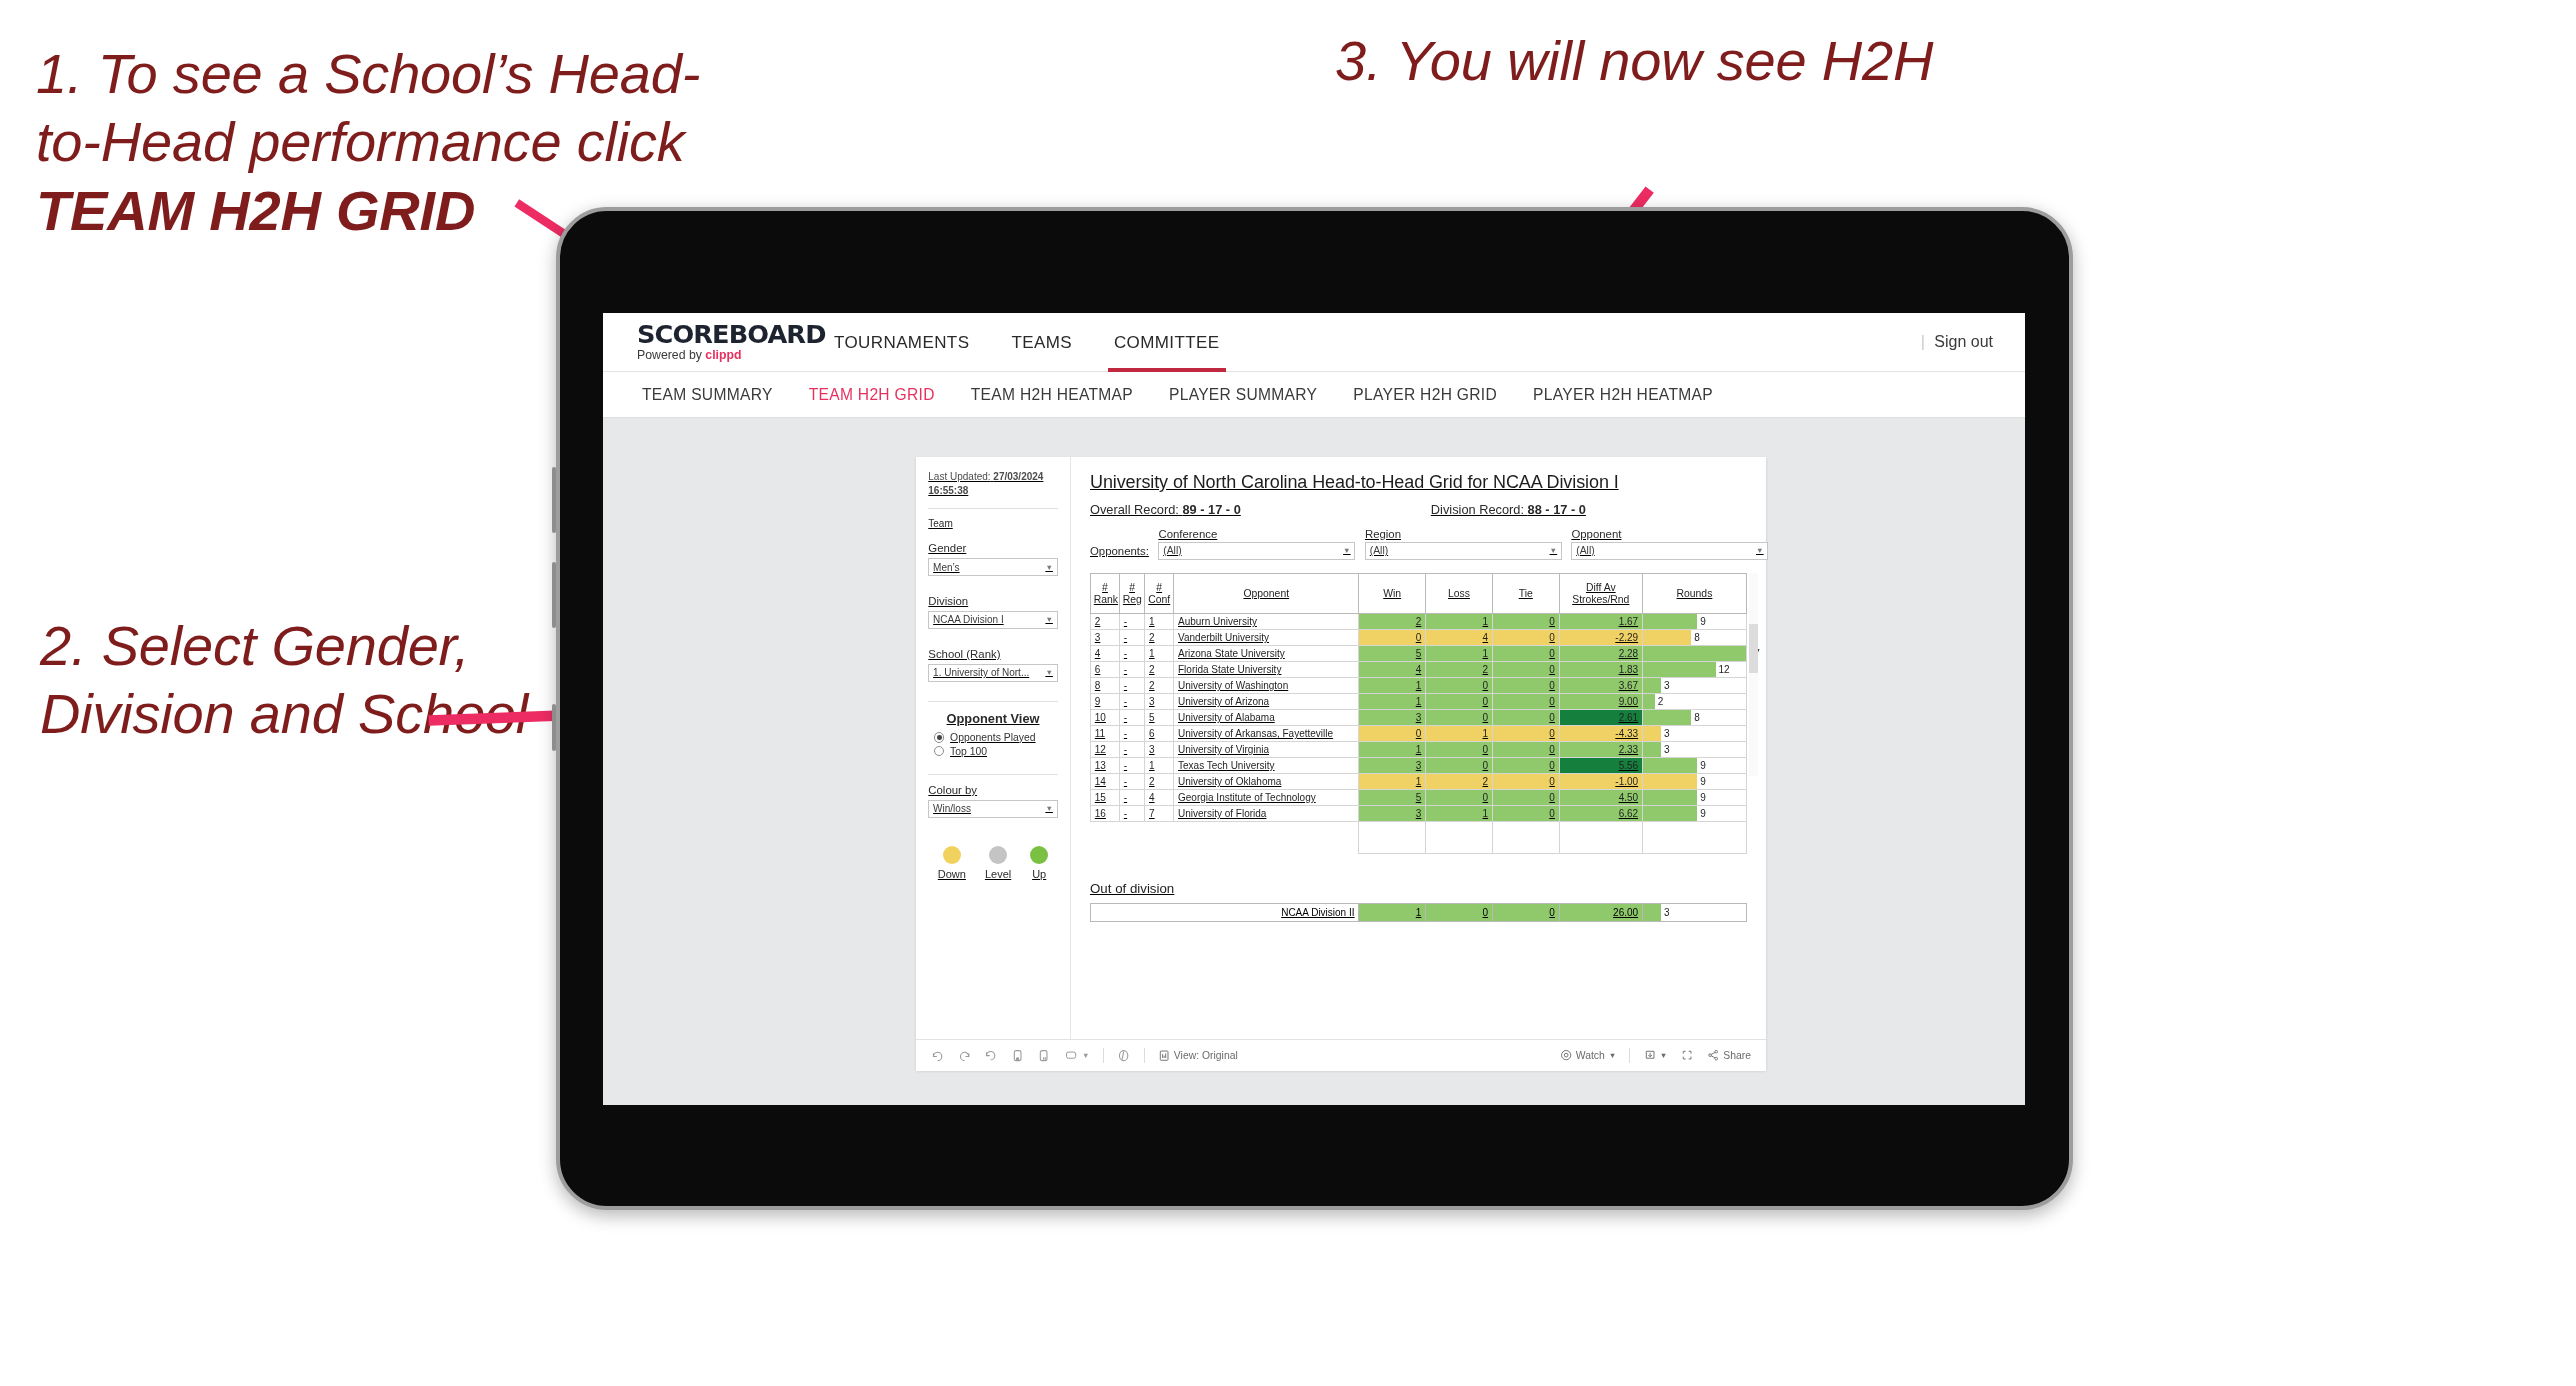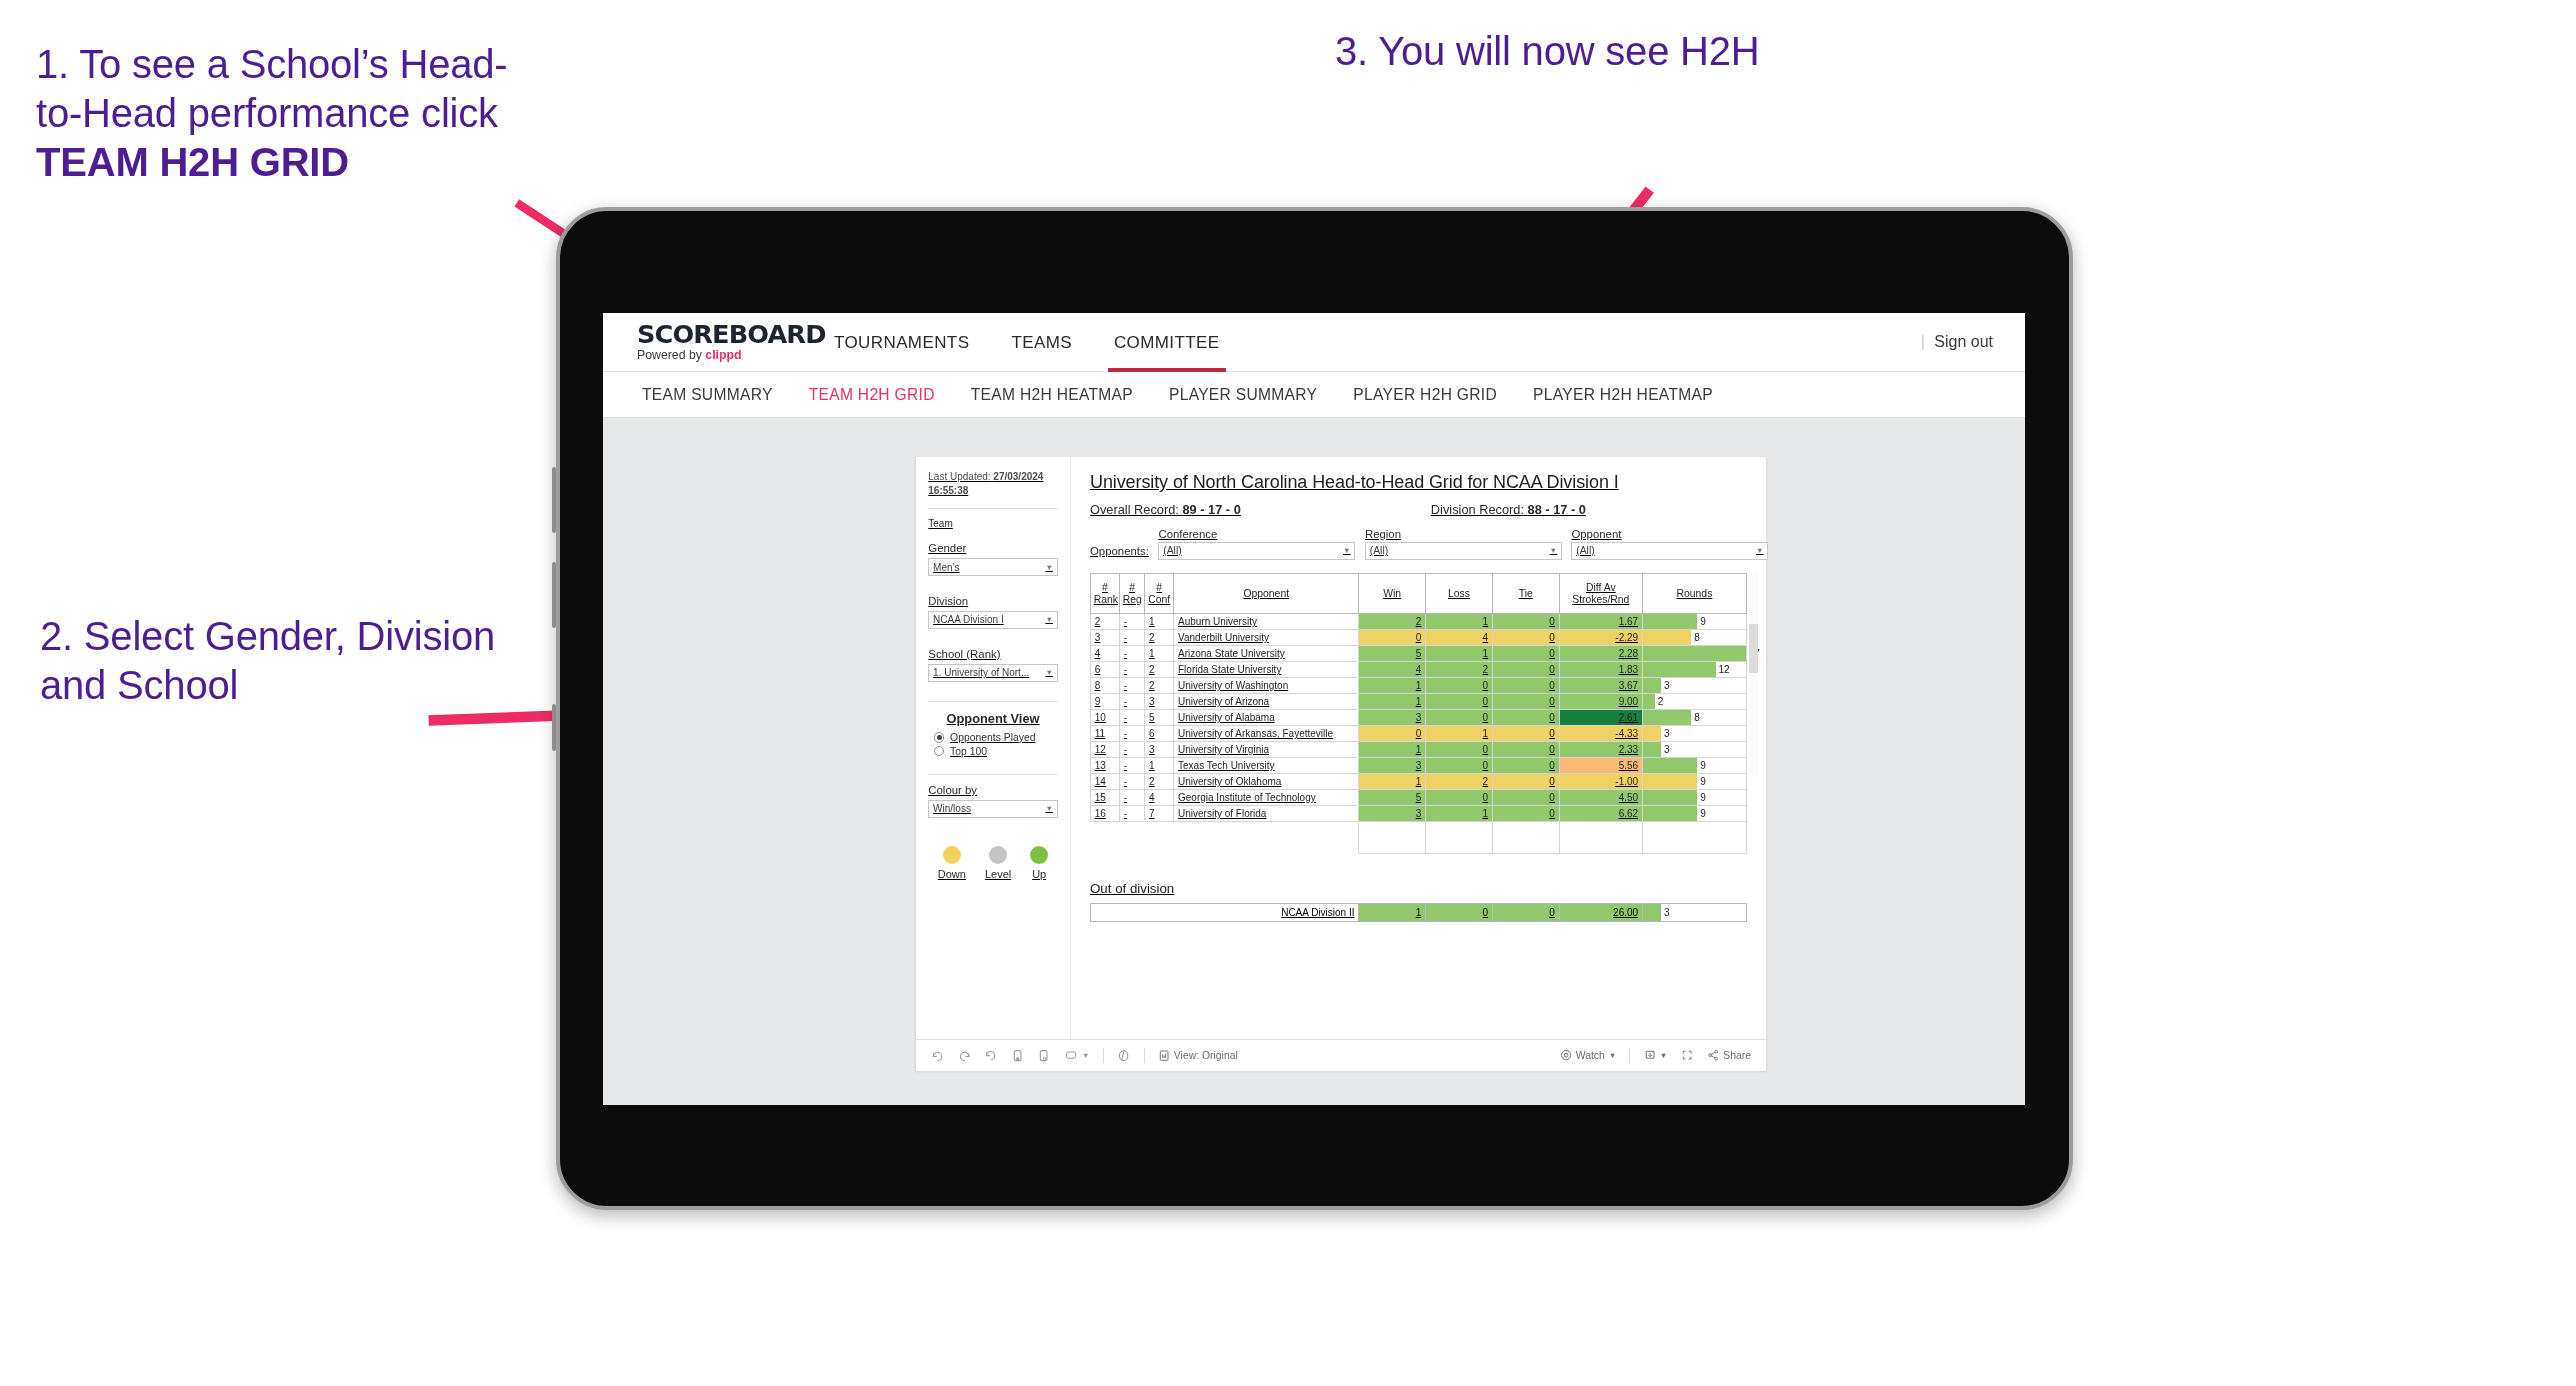--- a/index.html
+++ b/index.html
@@ -8,24 +8,25 @@
     width:2576px; height:1386px;
     background:#ffffff;
     font-family:"Liberation Sans", sans-serif;
     overflow:hidden;
     position:relative;
   }
 
   
   .anno {
     position:absolute;
-    color:#4c1d95;
-    font-size:40px;
+    color:#7f1d1d;
+    font-size:56px;
     line-height:1.22;
     letter-spacing:-0.2px;
+    font-style:italic;
   }
   .anno .strong { font-weight:bold; display:block; }
   #anno1 { left:36px; top:40px; width:758px; }
   #anno2 { left:40px; top:612px; width:493px; }
   #anno3 { left:1335px; top:26.5px; width:740px; }
 
   .arrow { position:absolute; overflow:visible; pointer-events:none; }
 
   
   #tablet {
@@ -448,21 +449,21 @@
                     <td class="rounds-cell"><div class="rounds-bar" style="width: 17.6471%; background: rgb(144, 200, 108);"></div><span class="rounds-val" style="margin-left: calc(17.6471% + 2.8px);">3</span></td>
                   </tr>
                   <tr>
                     <td class="c">13</td>
                     <td class="c">-</td>
                     <td class="c">1</td>
                     <td class="c">Texas Tech University</td>
                     <td class="num" style="background: rgb(144, 200, 108);">3</td>
                     <td class="num" style="background: rgb(144, 200, 108);">0</td>
                     <td class="num" style="background: rgb(144, 200, 108);">0</td>
-                    <td class="num" style="background: #fdba74;">5.56</td>
+                    <td class="num" style="background: #15803d;">5.56</td>
                     <td class="rounds-cell"><div class="rounds-bar" style="width: 52.9412%; background: rgb(144, 200, 108);"></div><span class="rounds-val" style="margin-left: calc(52.9412% + 2.8px);">9</span></td>
                   </tr>
                   <tr>
                     <td class="c">14</td>
                     <td class="c">-</td>
                     <td class="c">2</td>
                     <td class="c">University of Oklahoma</td>
                     <td class="num" style="background: rgb(240, 210, 100);">1</td>
                     <td class="num" style="background: rgb(240, 210, 100);">2</td>
                     <td class="num" style="background: rgb(240, 210, 100);">0</td>

